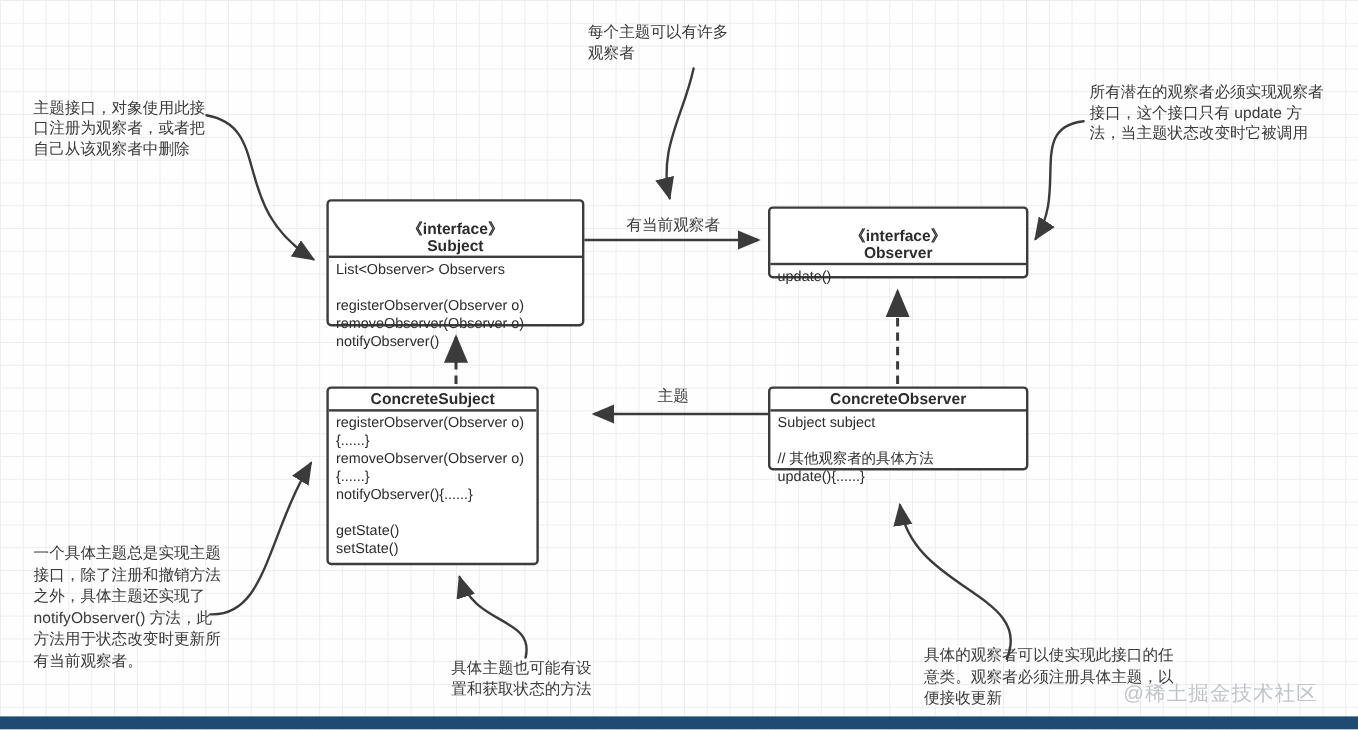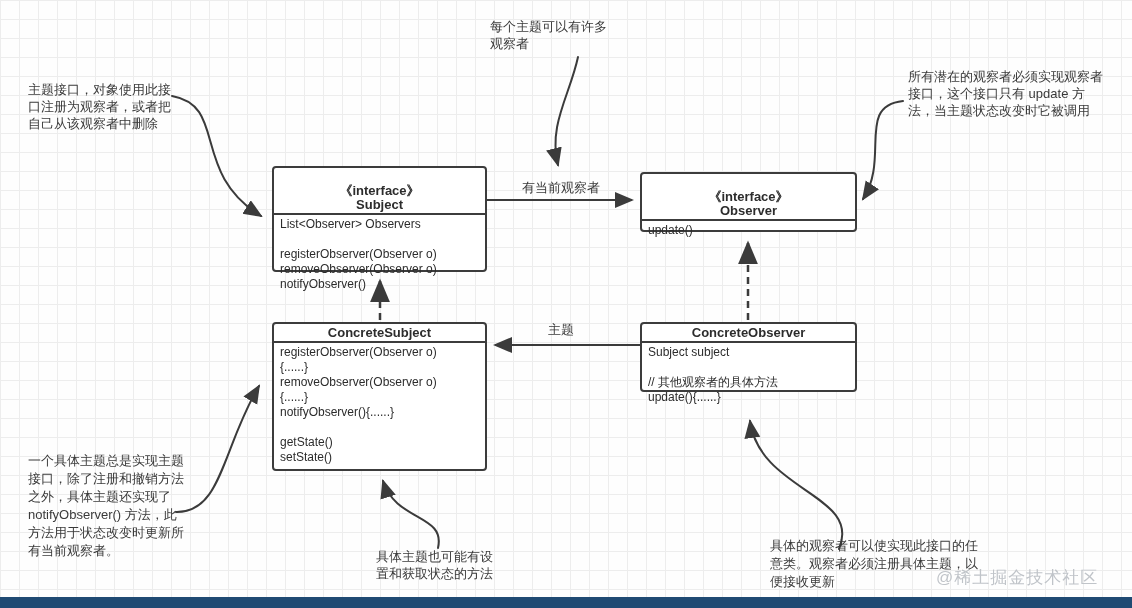--- a/index.html
+++ b/index.html
@@ -114,21 +114,21 @@
   <div class="uml-box" style="left:640px;top:172px;width:217px;height:60px;">
     <div class="uml-header">
       <span class="stereotype">《interface》</span>
       <span class="cname">Observer</span>
     </div>
     <div class="uml-body">
       <div class="member">update()</div>
     </div>
   </div>
 
-  <div class="uml-box" style="left:272px;top:322px;width:215px;height:149px;">
+  <div class="uml-box" style="left:272px;top:322px;width:177px;height:149px;">
     <div class="uml-header">
       <span class="cname">ConcreteSubject</span>
     </div>
     <div class="uml-body">
       <div class="member">registerObserver(Observer o)</div>
       <div class="member">{......}</div>
       <div class="member">removeObserver(Observer o)</div>
       <div class="member">{......}</div>
       <div class="member">notifyObserver(){......}</div>
       <div class="member"></div>

